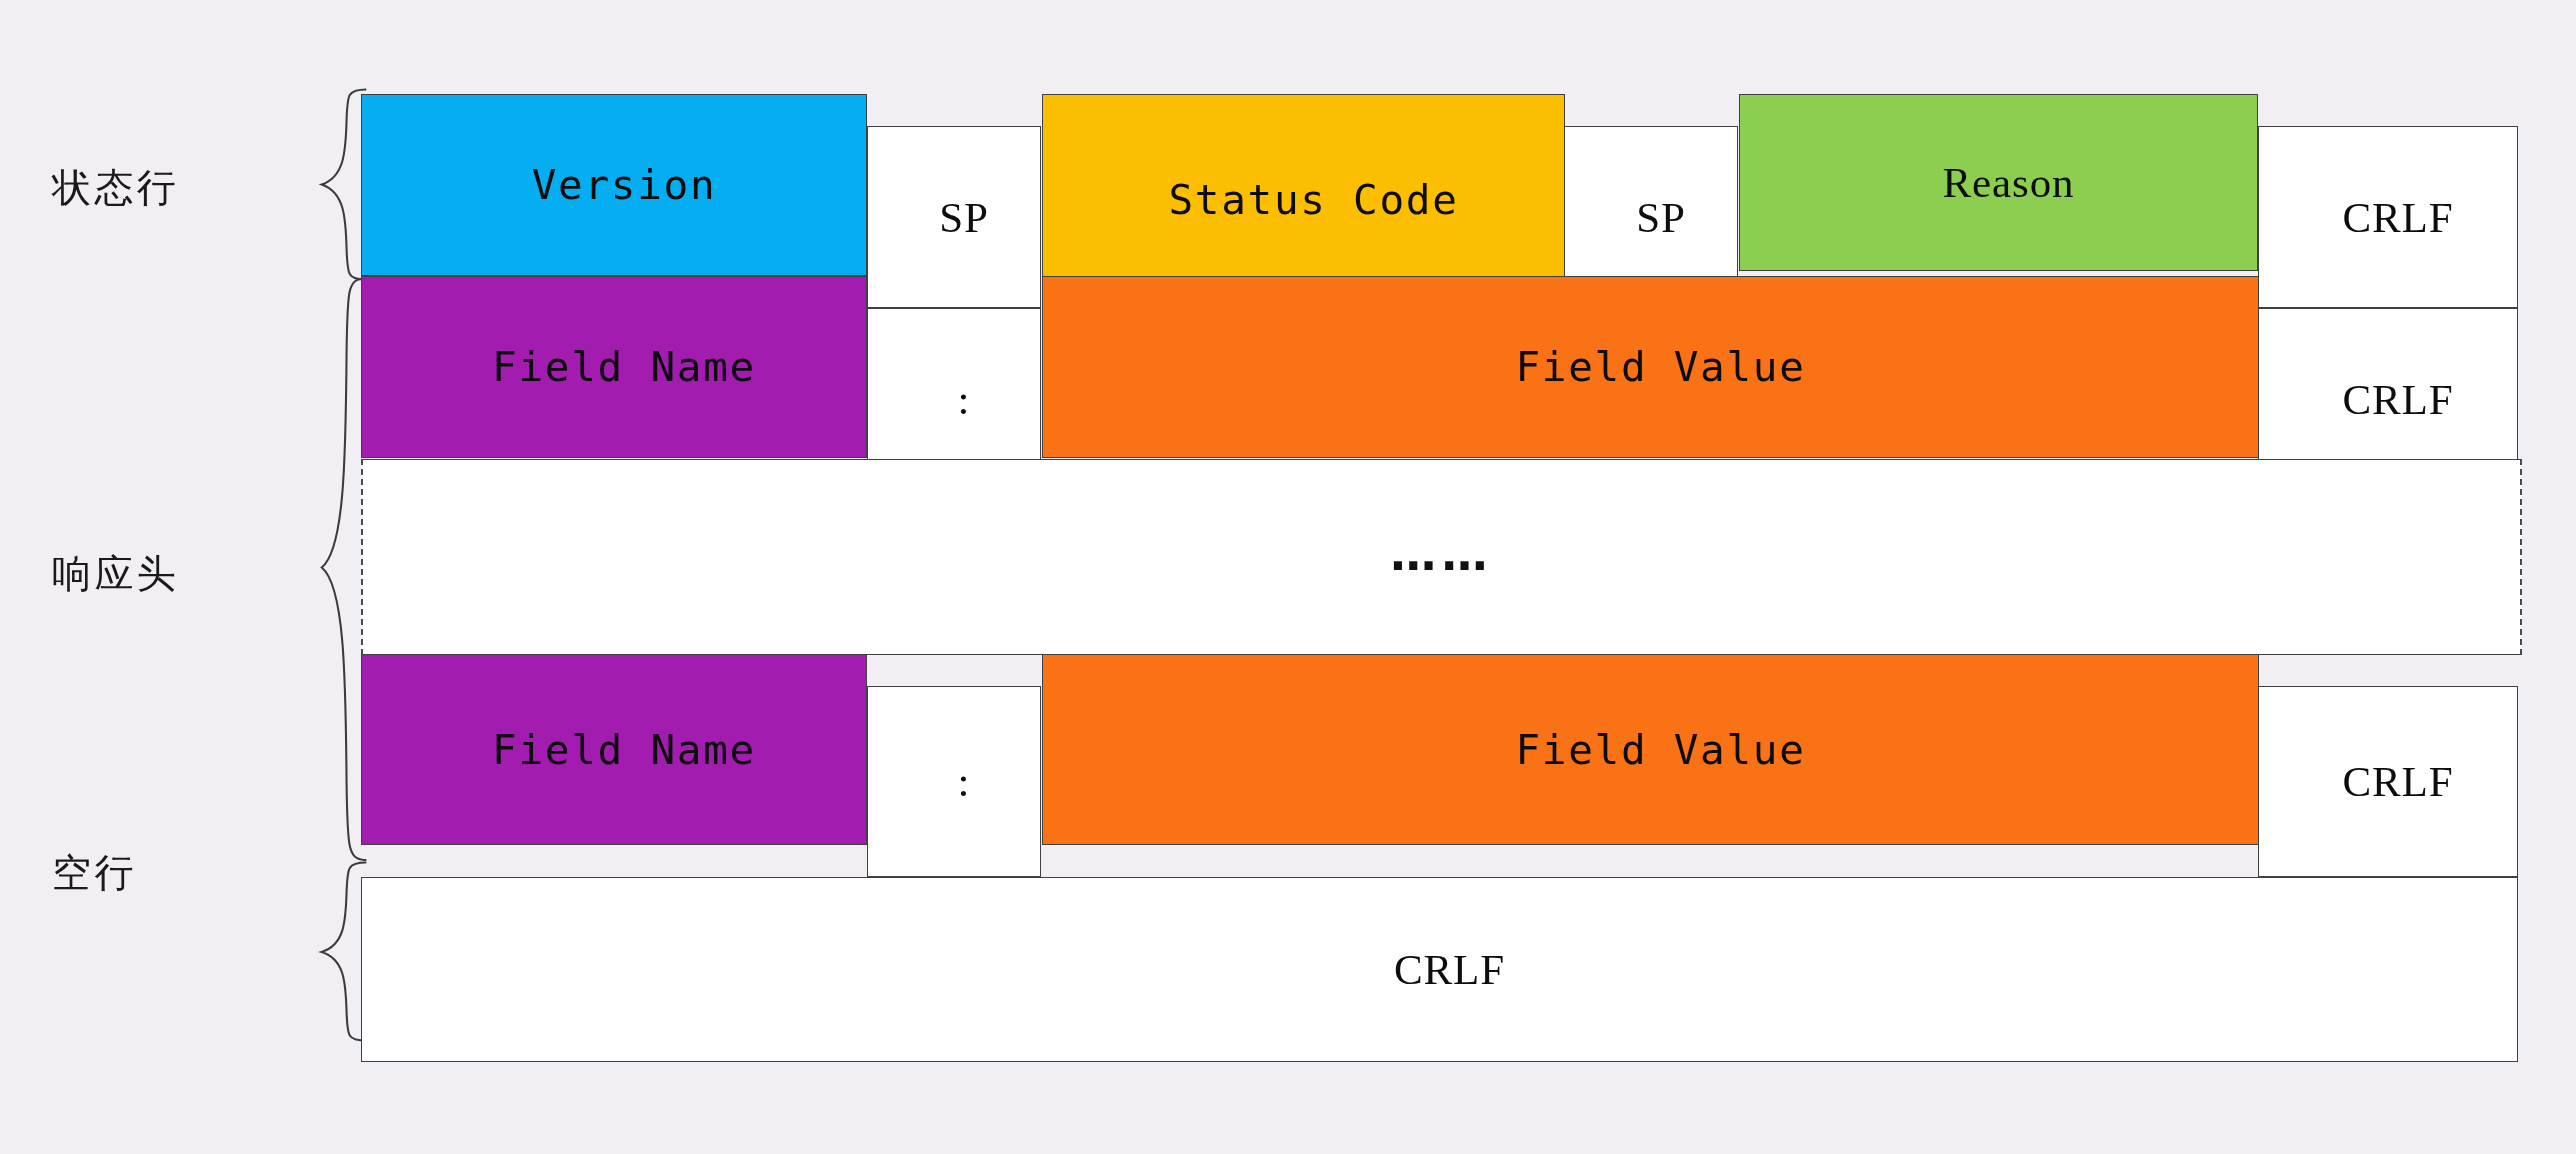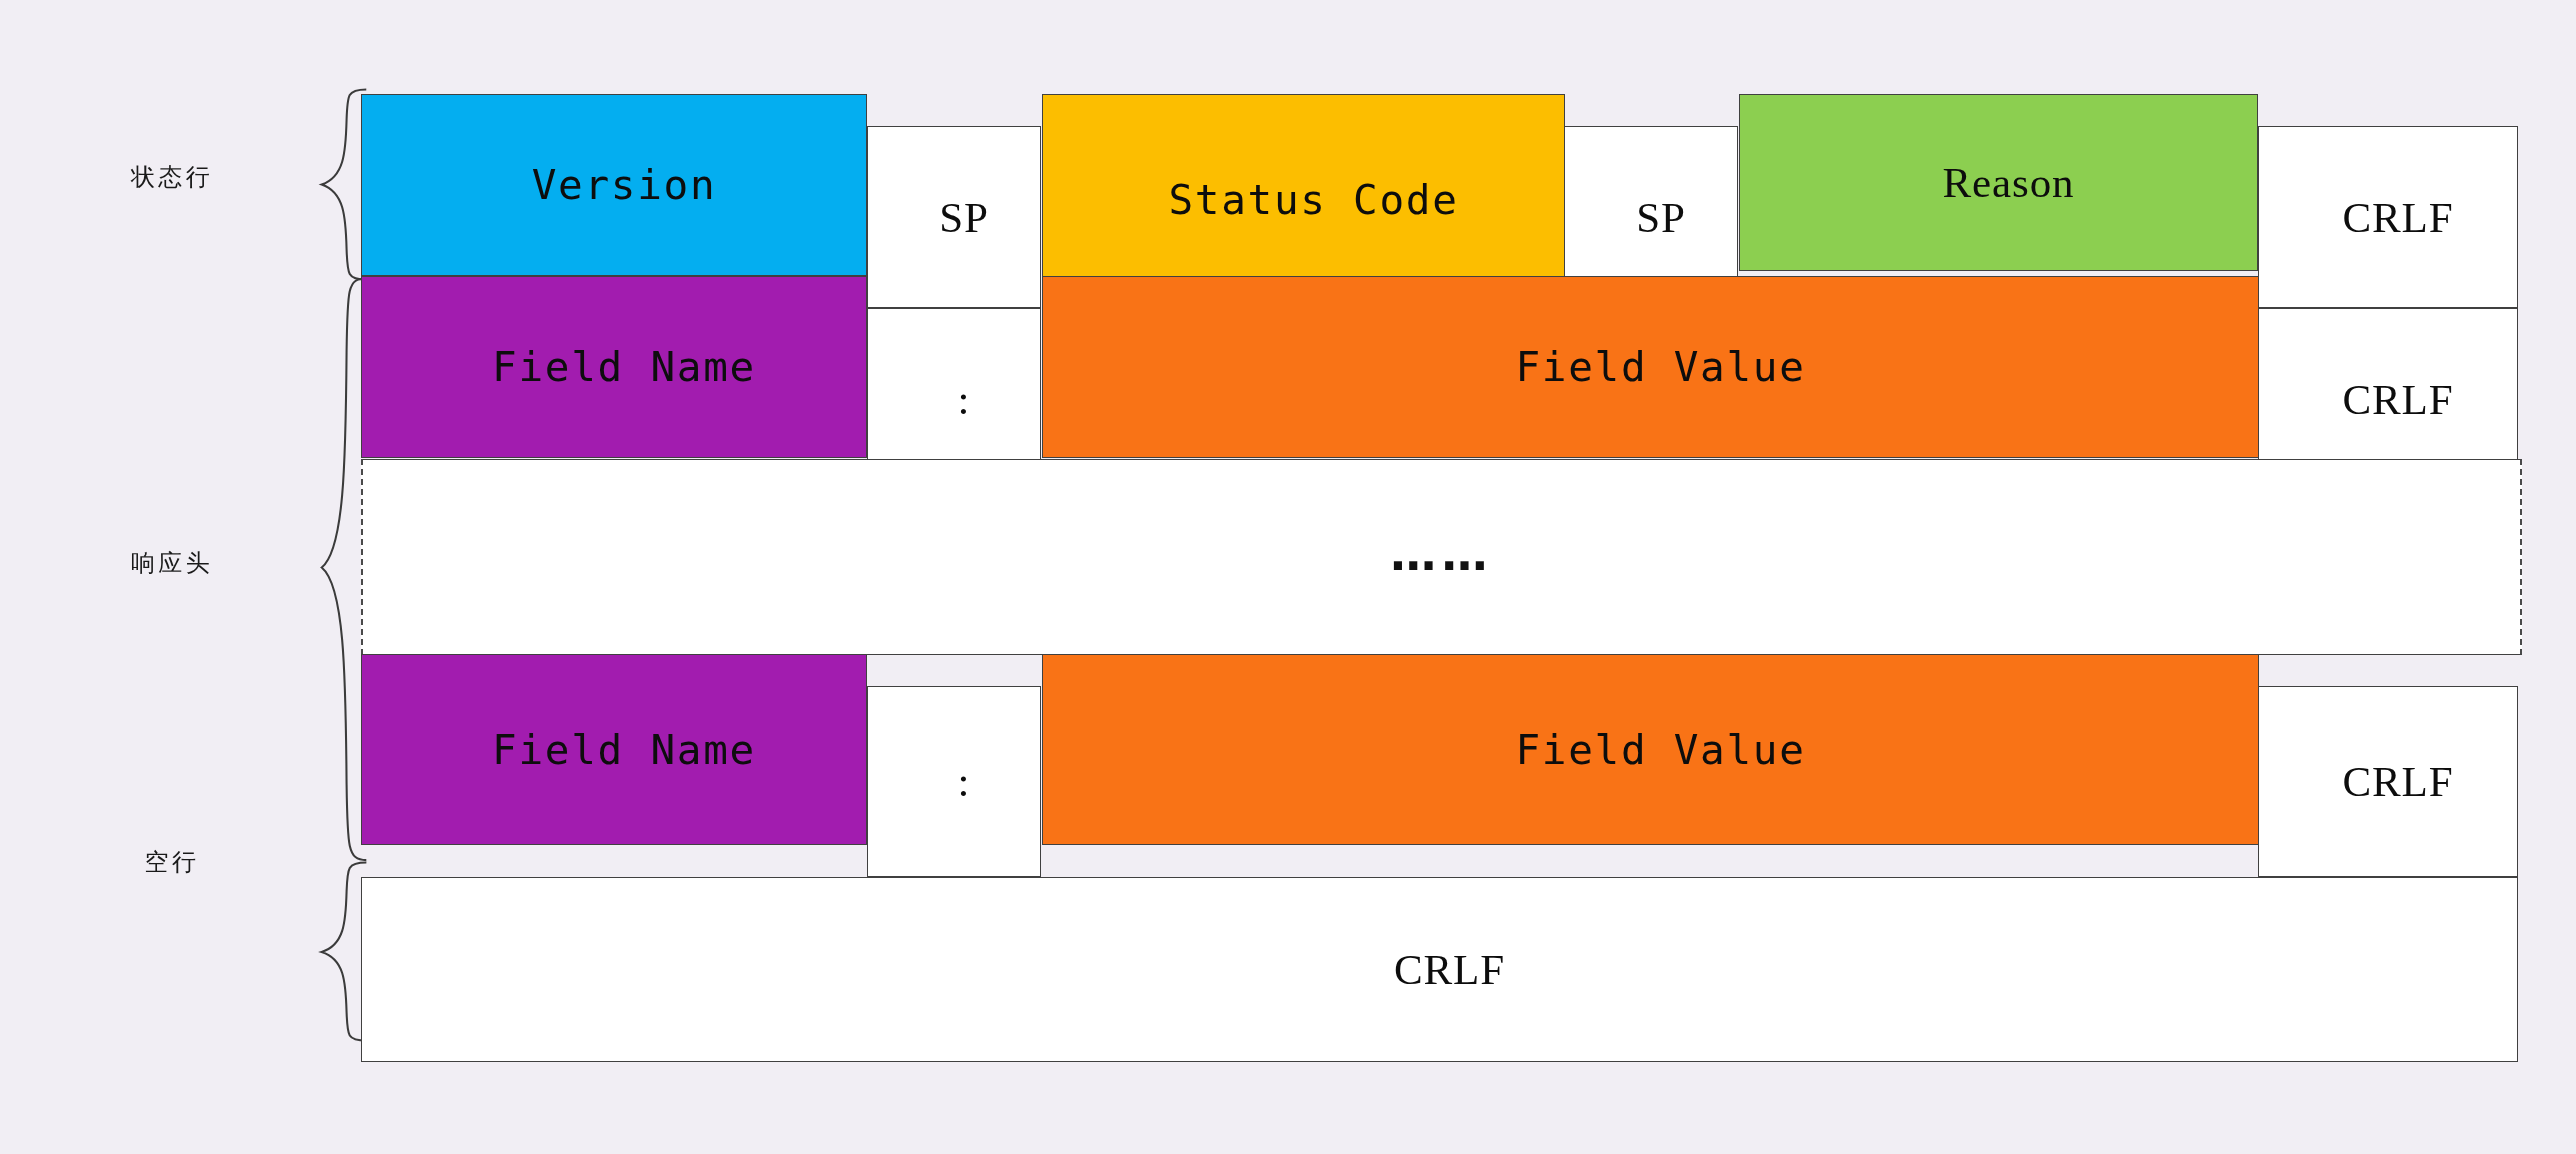--- a/index.html
+++ b/index.html
@@ -17,25 +17,25 @@
   #stage {
     position: relative;
     width: 2576px;
     height: 1154px;
   }
 
   
   .sec-label {
     position: absolute;
     font-family: Liberation Sans, sans-serif;
-    font-size: 24px;
+    font-size: 39px;
     color: #1a1a1a;
     letter-spacing: 3.4px;
     white-space: nowrap;
-    text-align: center;
+    text-align: left;
   }
   #label-status-line { left: 52px; top: 161px; width: 240px; }
   #label-headers     { left: 52px; top: 529px; width: 240px; margin-top: 18px; }
   #label-blank-line  { left: 52px; top: 846px; width: 240px; }
 
   
   .brace {
     position: absolute;
   }
 

